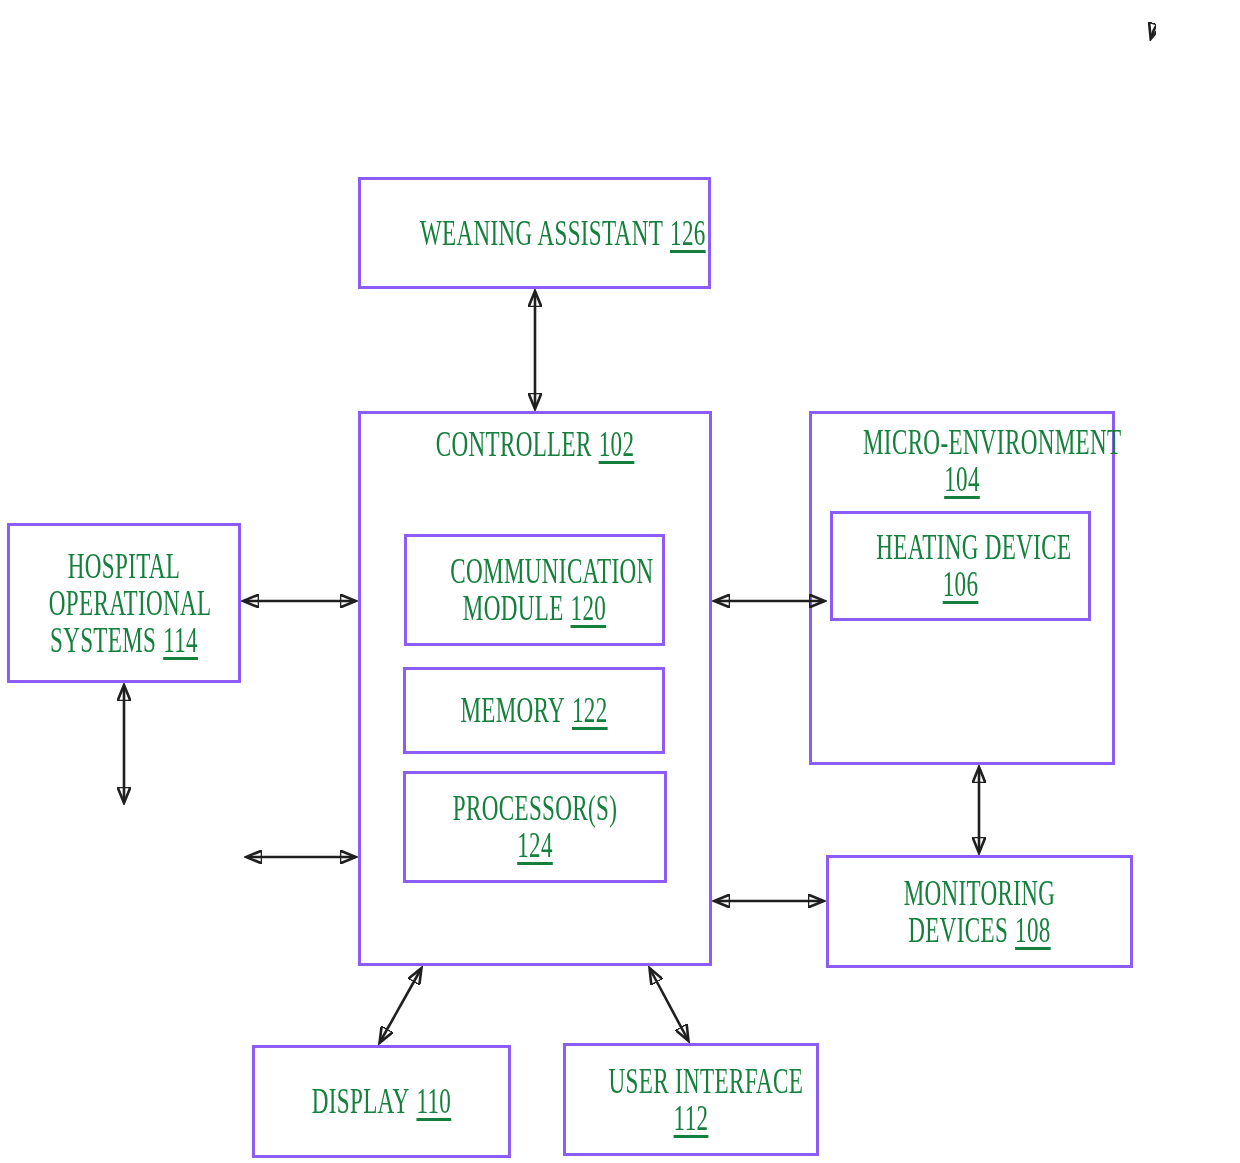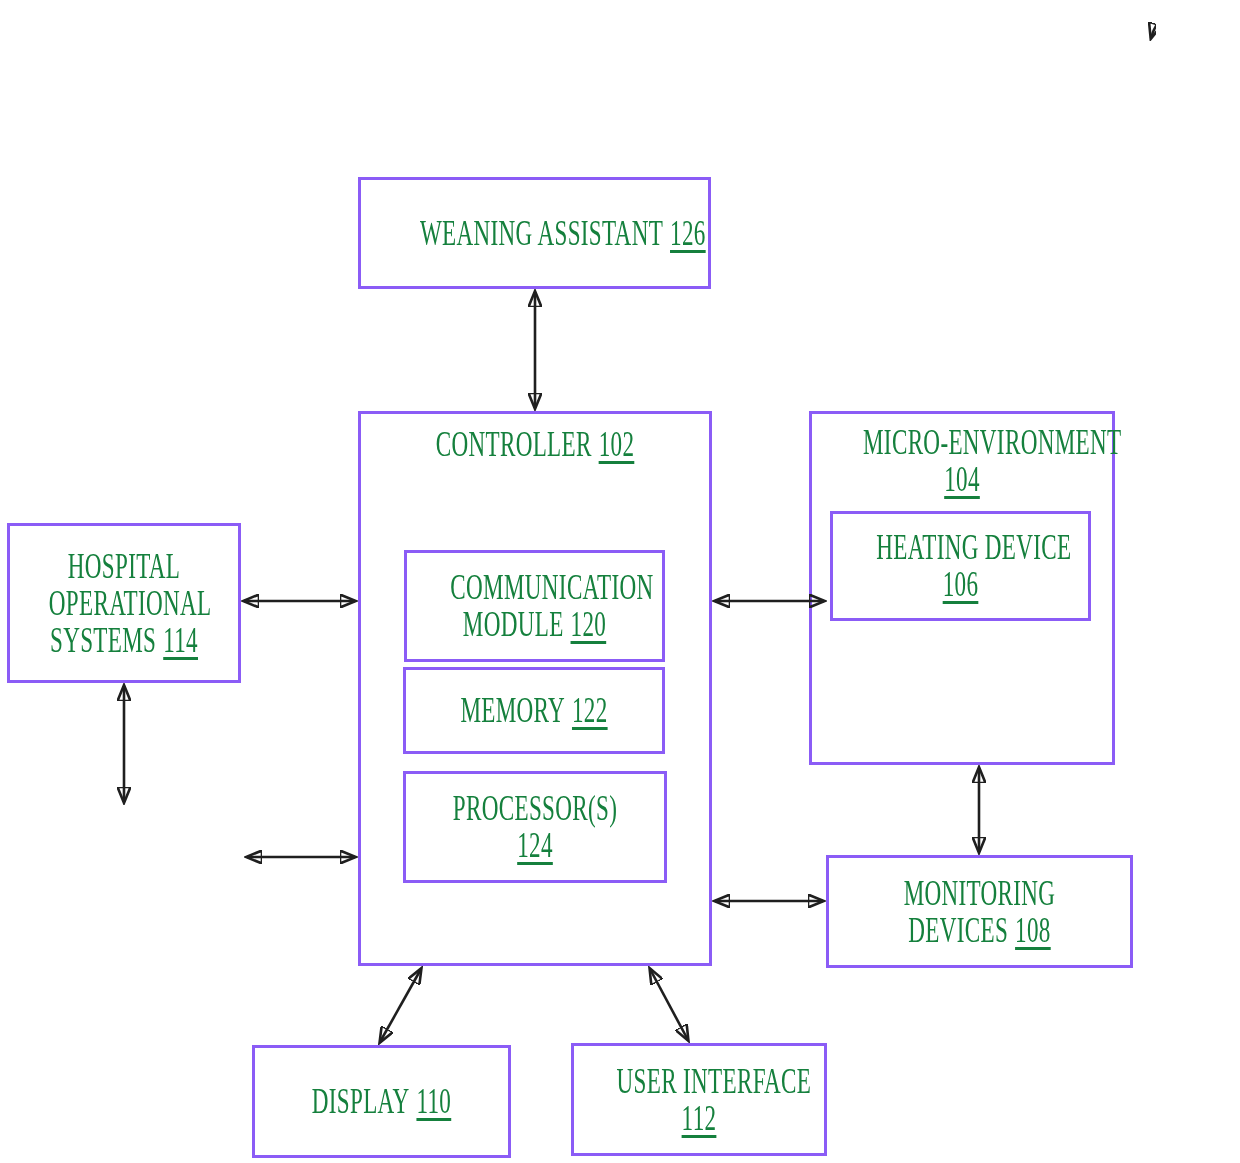--- a/index.html
+++ b/index.html
@@ -69,21 +69,21 @@
     <div class="label">
       <div class="bl"><span>WEANING ASSISTANT</span><span class="ref">126</span></div>
     </div>
   </div>
 
   <div class="box top-label" style="left:358px;top:411px;width:354px;height:555px;padding-top:12px;">
     <div class="label">
       <div class="bl"><span>CONTROLLER</span><span class="ref">102</span></div>
     </div>
 
-    <div class="box" style="left:43px;top:136px;width:261px;height:112px;">
+    <div class="box" style="left:43px;top:120px;width:261px;height:112px;">
       <div class="label">
         <div class="bl"><span>COMMUNICATION</span><span class="ref"></span></div>
         <div class="bl"><span>MODULE</span><span class="ref">120</span></div>
       </div>
     </div>
 
     <div class="box" style="left:42px;top:253px;width:262px;height:87px;">
       <div class="label">
         <div class="bl"><span>MEMORY</span><span class="ref">122</span></div>
       </div>
@@ -127,21 +127,21 @@
       <div class="bl"><span>DEVICES</span><span class="ref">108</span></div>
     </div>
   </div>
 
   <div class="box" style="left:252px;top:1045px;width:259px;height:113px;">
     <div class="label">
       <div class="bl"><span>DISPLAY</span><span class="ref">110</span></div>
     </div>
   </div>
 
-  <div class="box" style="left:563px;top:1043px;width:256px;height:113px;margin-left:8px;">
+  <div class="box" style="left:563px;top:1043px;width:256px;height:113px;">
     <div class="label">
       <div class="bl"><span>USER INTERFACE</span><span class="ref"></span></div>
       <div class="bl"><span></span><span class="ref">112</span></div>
     </div>
   </div>
 
   <svg id="arrows" viewBox="0 0 1240 1163" xmlns="http://www.w3.org/2000/svg">
     <defs>
       <marker id="arr" markerUnits="userSpaceOnUse" markerWidth="18" markerHeight="14" refX="15" refY="7" orient="auto-start-reverse">
         <path d="M0,0.5 L16,7 L0,13.5 Z" fill="#1f1f1f" stroke="none"></path>

